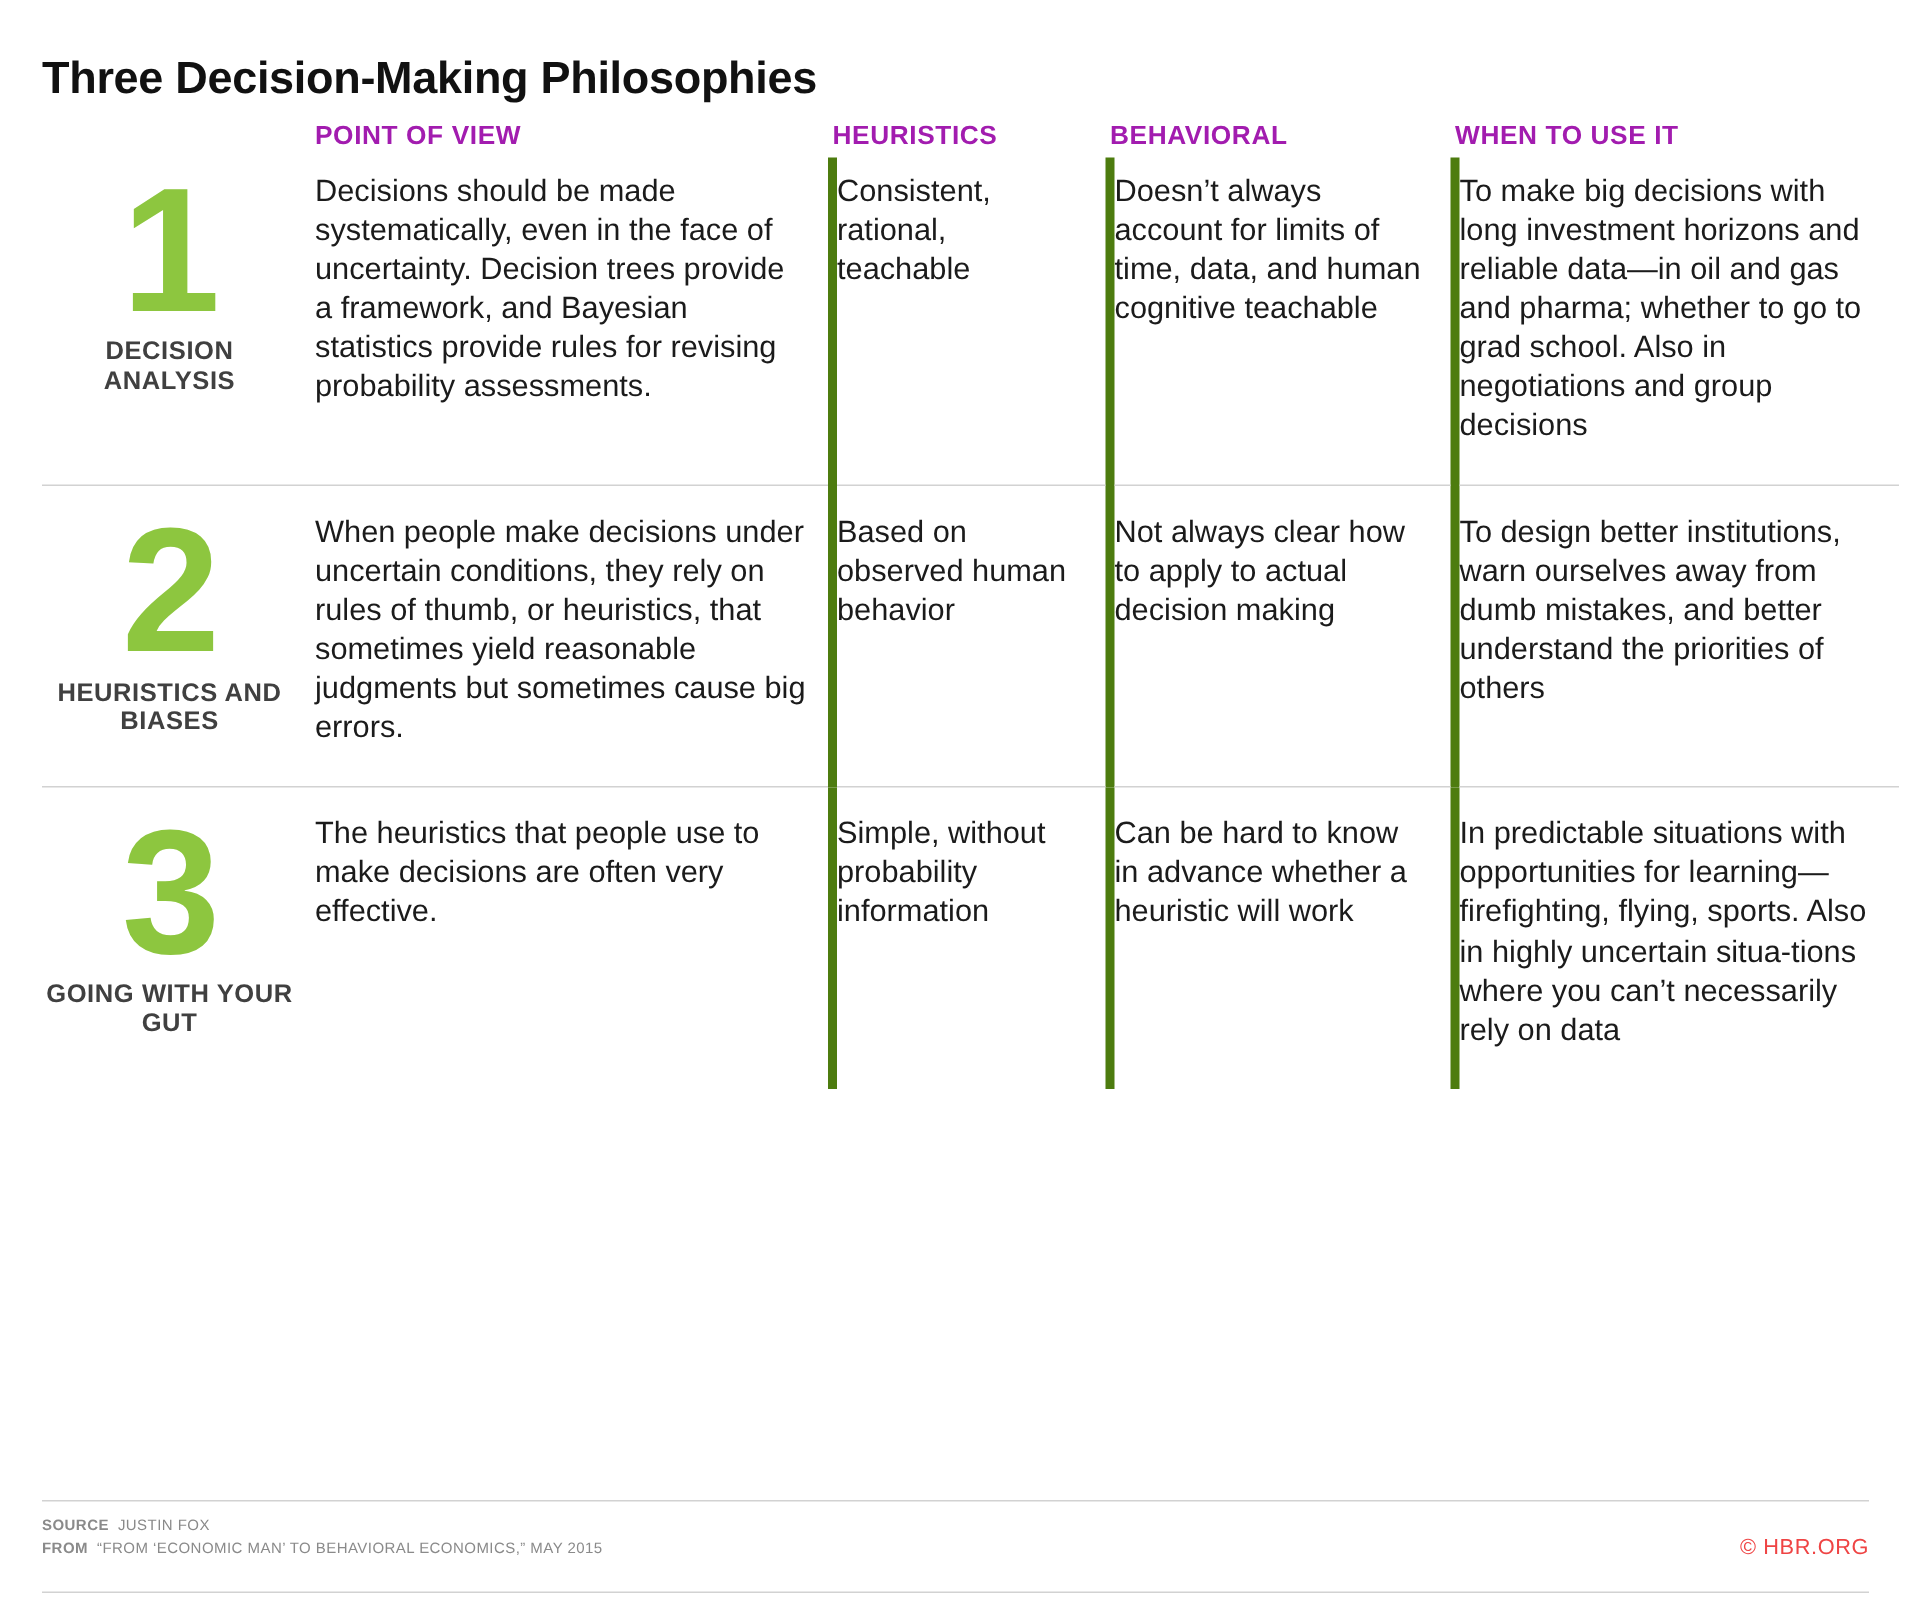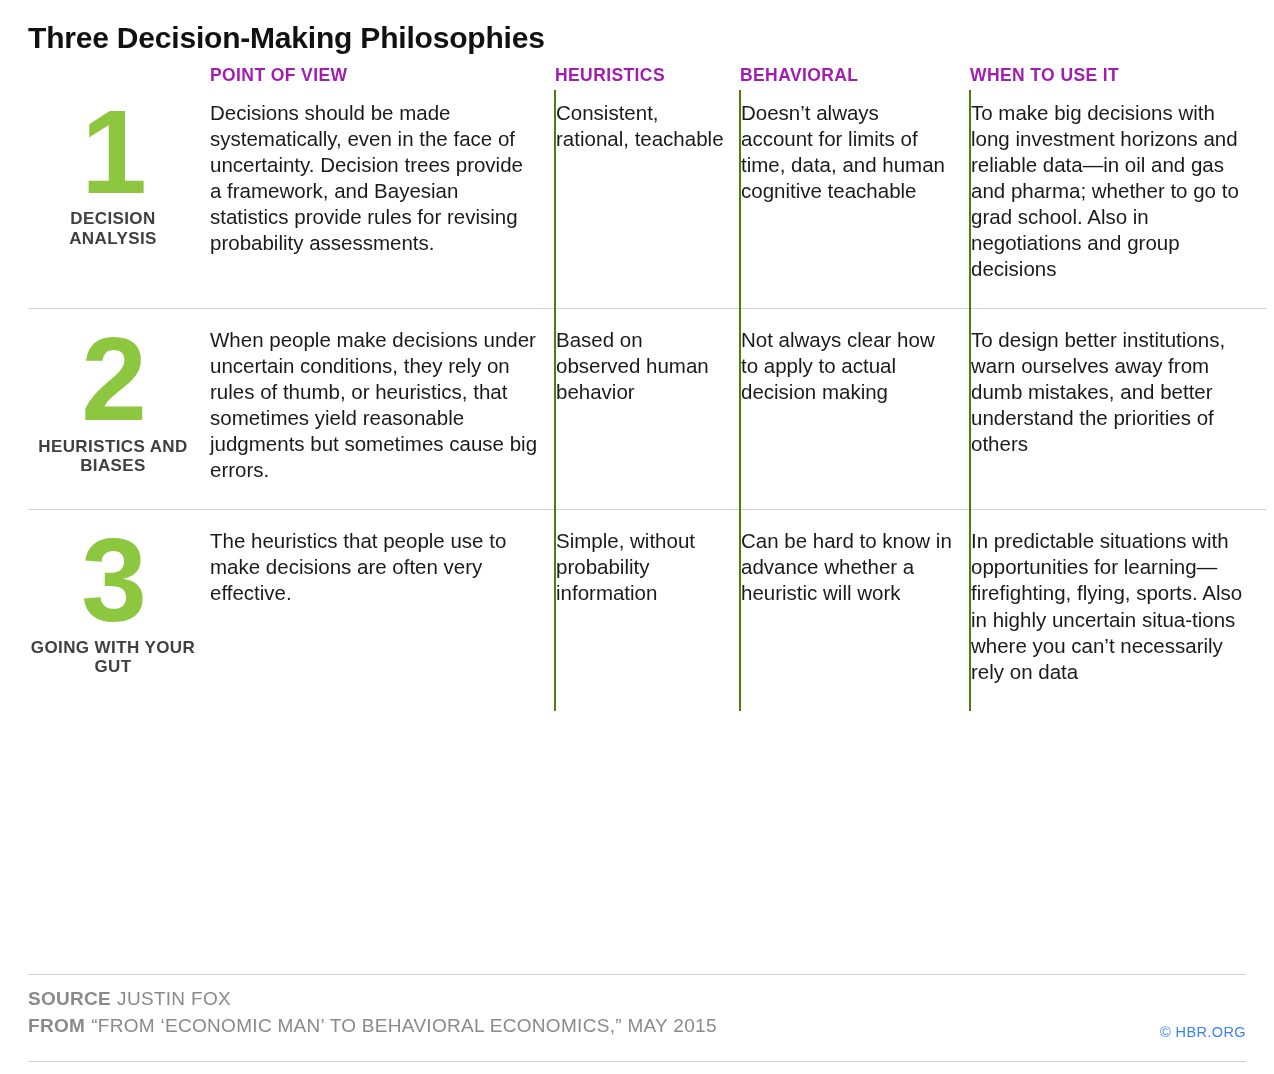--- a/index.html
+++ b/index.html
@@ -12,21 +12,21 @@
     height: 1074px;
     font-family: "Liberation Sans", sans-serif;
     color: #1a1a1a;
     position: relative;
     overflow: hidden;
   }
   .page {
     width: 1274px;
     height: 1074px;
     box-sizing: border-box;
-    padding: 3px 28px;
+    padding: 18px 28px;
     position: relative;
   }
   .title {
     font-size: 30px;
     font-weight: bold;
     letter-spacing: -0.2px;
     padding-top: 18px;
     padding-bottom: 10px;
     color: #111111;
   }
@@ -88,55 +88,55 @@
     font-weight: bold;
     letter-spacing: 0.4px;
     color: #404040;
     line-height: 1.15;
     text-transform: uppercase;
   }
   td.cell-pov { padding-right: 28px; }
   td.cell-str,
   td.cell-weak,
   td.cell-when {
-    border-left: 2px solid #4d7c0f;
+    border-left: 6px solid #4d7c0f;
     padding-left: 18px;
   }
   td.cell-str { padding-right: 18px; }
   td.cell-weak { padding-right: 18px; }
   td.cell-when { padding-right: 6px; }
 
   .footer {
     position: absolute;
     left: 28px;
     right: 28px;
     bottom: 34px;
   }
   .footer-rule {
     border-top: 1px solid #d2d2d2;
     margin-bottom: 10px;
   }
   .source-line, .from-line {
-    font-size: 19px;
+    font-size: 10px;
     letter-spacing: 0.3px;
     color: #8a8a8a;
     line-height: 1.45;
   }
   .source-line .lbl, .from-line .lbl {
     font-weight: bold;
     color: #8a8a8a;
     margin-right: 6px;
   }
   .credit {
     position: absolute;
     right: 0;
     bottom: 0;
     font-size: 14.5px;
     letter-spacing: 0.4px;
-    color: #3b82f6;
+    color: #ef4444;
   }
   .bottom-rule {
     position: absolute;
     left: 28px;
     right: 28px;
     bottom: 12px;
     border-top: 1px solid #d2d2d2;
   }
 </style>
 </head>

